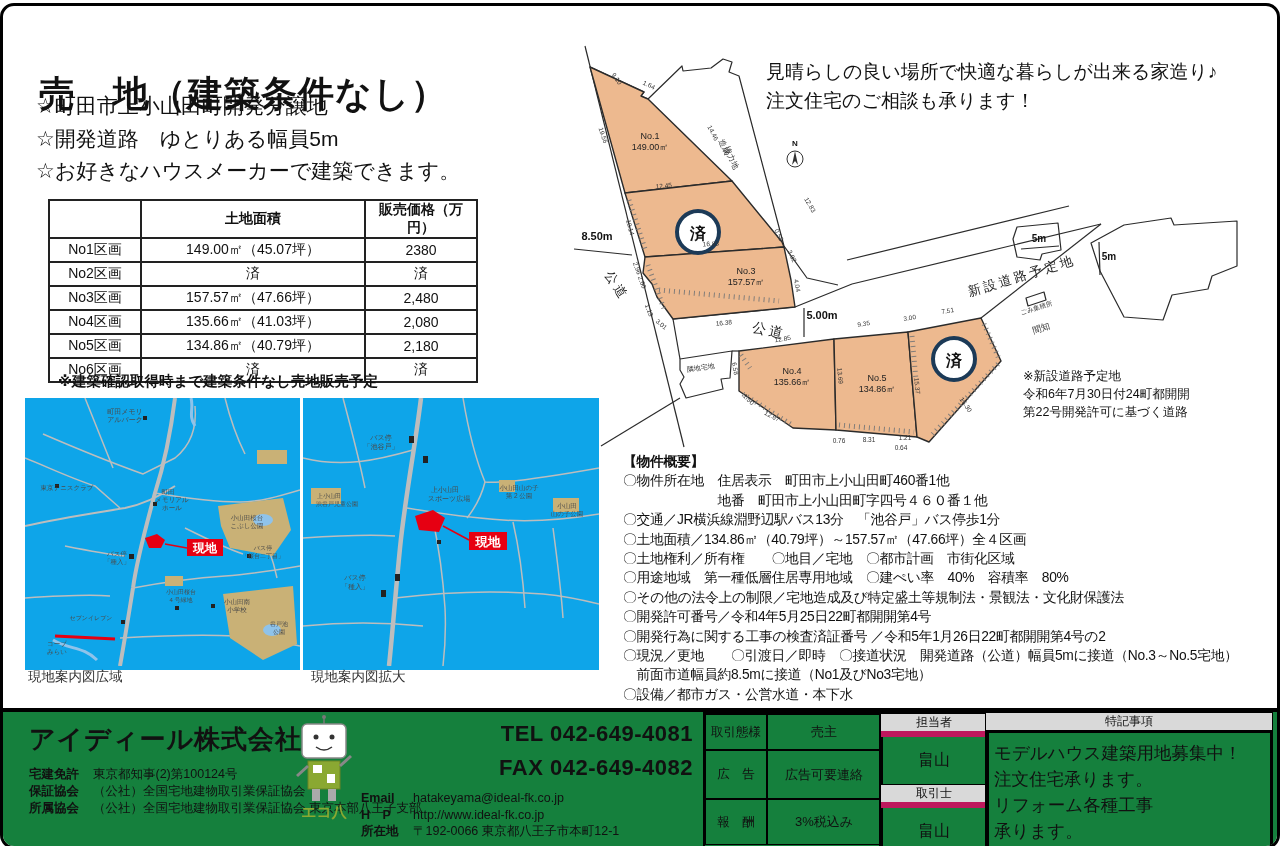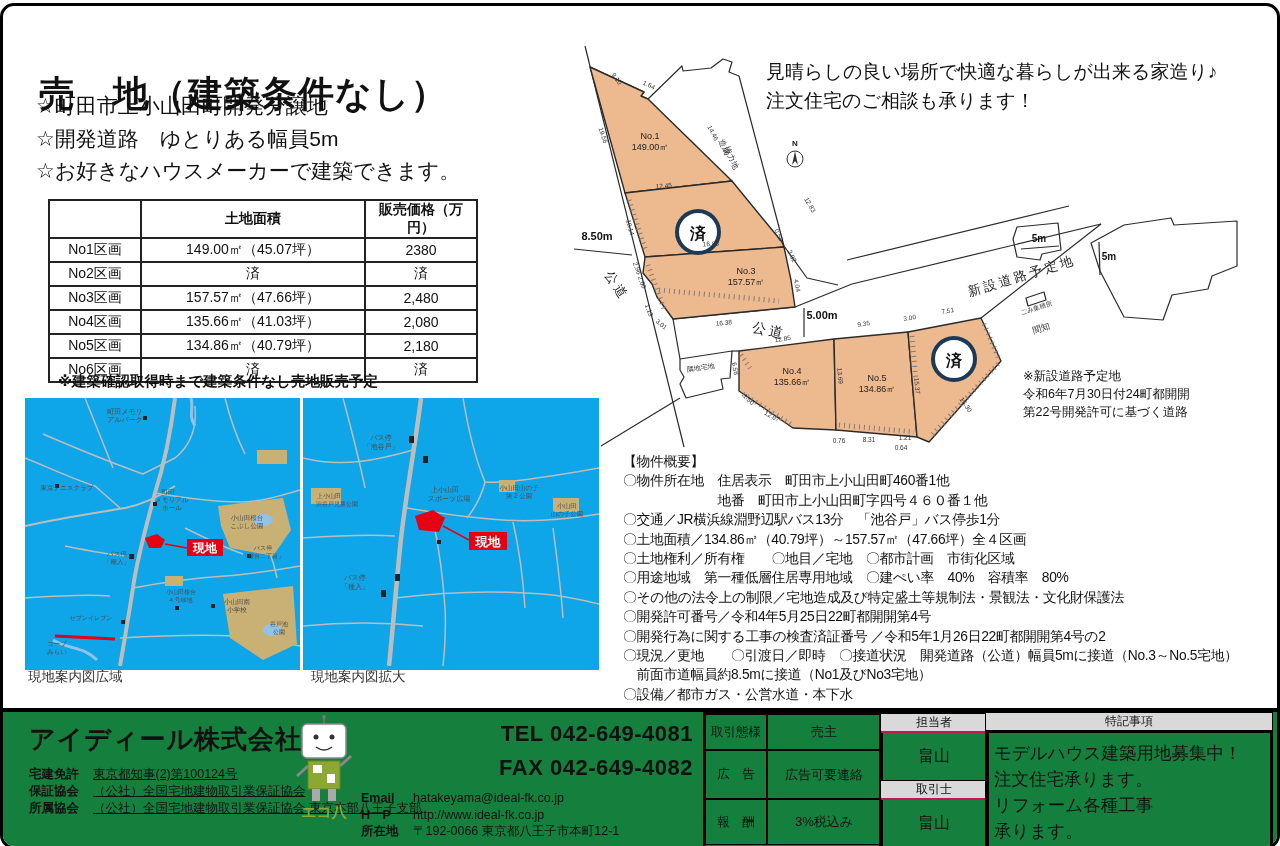--- a/index.html
+++ b/index.html
@@ -31,36 +31,36 @@
   #plan .m{fill:#111;font-weight:bold;}
   #plan .road{fill:#222;letter-spacing:3px;font-weight:500;}
   #plan .pn{fill:#222;}
   #plan .note{fill:#111;}
   #plan .sold{fill:#111;font-weight:bold;}
   .hatch{stroke:#777;stroke-width:5;stroke-dasharray:1 4;fill:none;opacity:.9;}
   
   .promo{position:absolute;left:763px;top:52px;font-size:19px;line-height:1.5;font-weight:500;}
   .summary{position:absolute;left:620px;top:446px;width:652px;font-size:13.8px;line-height:19.4px;
            letter-spacing:-0.3px;white-space:nowrap;font-weight:500;}
-  .summary .st{font-weight:normal;}
+  .summary .st{font-weight:bold;}
   
   .footer{position:absolute;left:0;right:0;top:702px;bottom:0;border-top:4px solid #000;background:#15803d;}
   .company{position:absolute;left:26px;top:10px;font-size:26px;font-weight:bold;letter-spacing:1px;}
-  .lic{position:absolute;left:26px;top:54px;font-size:12.5px;line-height:17px;text-decoration:underline;}
+  .lic{position:absolute;left:26px;top:54px;font-size:12.5px;line-height:17px;}
   .lic .ll{display:inline-block;width:64px;font-weight:bold;}
   .telfax{position:absolute;left:400px;top:5px;width:290px;text-align:right;font-size:22px;
           font-weight:bold;line-height:34px;letter-spacing:.5px;}
   .contact{position:absolute;left:358px;top:78px;font-size:12.5px;line-height:16.5px;}
   .contact .cl{display:inline-block;width:52px;font-weight:bold;}
   .deal{position:absolute;left:700px;top:0;width:176px;height:133px;border:2.5px solid #000;
         display:grid;grid-template-columns:62px 1fr;grid-template-rows:36px 49px 46px;}
   .deal div{border:1px solid #000;display:flex;align-items:center;justify-content:center;font-size:12.5px;}
   .deal .dv{font-size:13px;}
   .staff{position:absolute;left:876px;top:0;width:106px;height:133px;border:2px solid #000;}
-  .staff .sh{height:17px;background:#d9d9d9;border-bottom:2px solid #be185d;display:flex;align-items:center;
+  .staff .sh{height:17px;background:#d9d9d9;border-bottom:6px solid #be185d;display:flex;align-items:center;
              justify-content:center;font-size:12px;}
   .staff .sv{height:47px;display:flex;align-items:center;justify-content:center;font-size:16px;
              border-bottom:1px solid #000;}
   .staff .sv:last-child{border-bottom:none;}
   .notes{position:absolute;left:982px;top:0;width:288px;height:133px;}
   .notes .nh{height:17px;background:#d9d9d9;border:1.5px solid #000;display:flex;align-items:center;
              justify-content:center;font-size:12px;}
   .notes .nb{height:108px;border:3px solid #000;border-top:2px solid #000;padding:7px 6px;
              font-size:17.5px;line-height:26px;font-weight:500;white-space:nowrap;overflow:hidden;}
   .mascot{position:absolute;left:288px;top:2px;}

